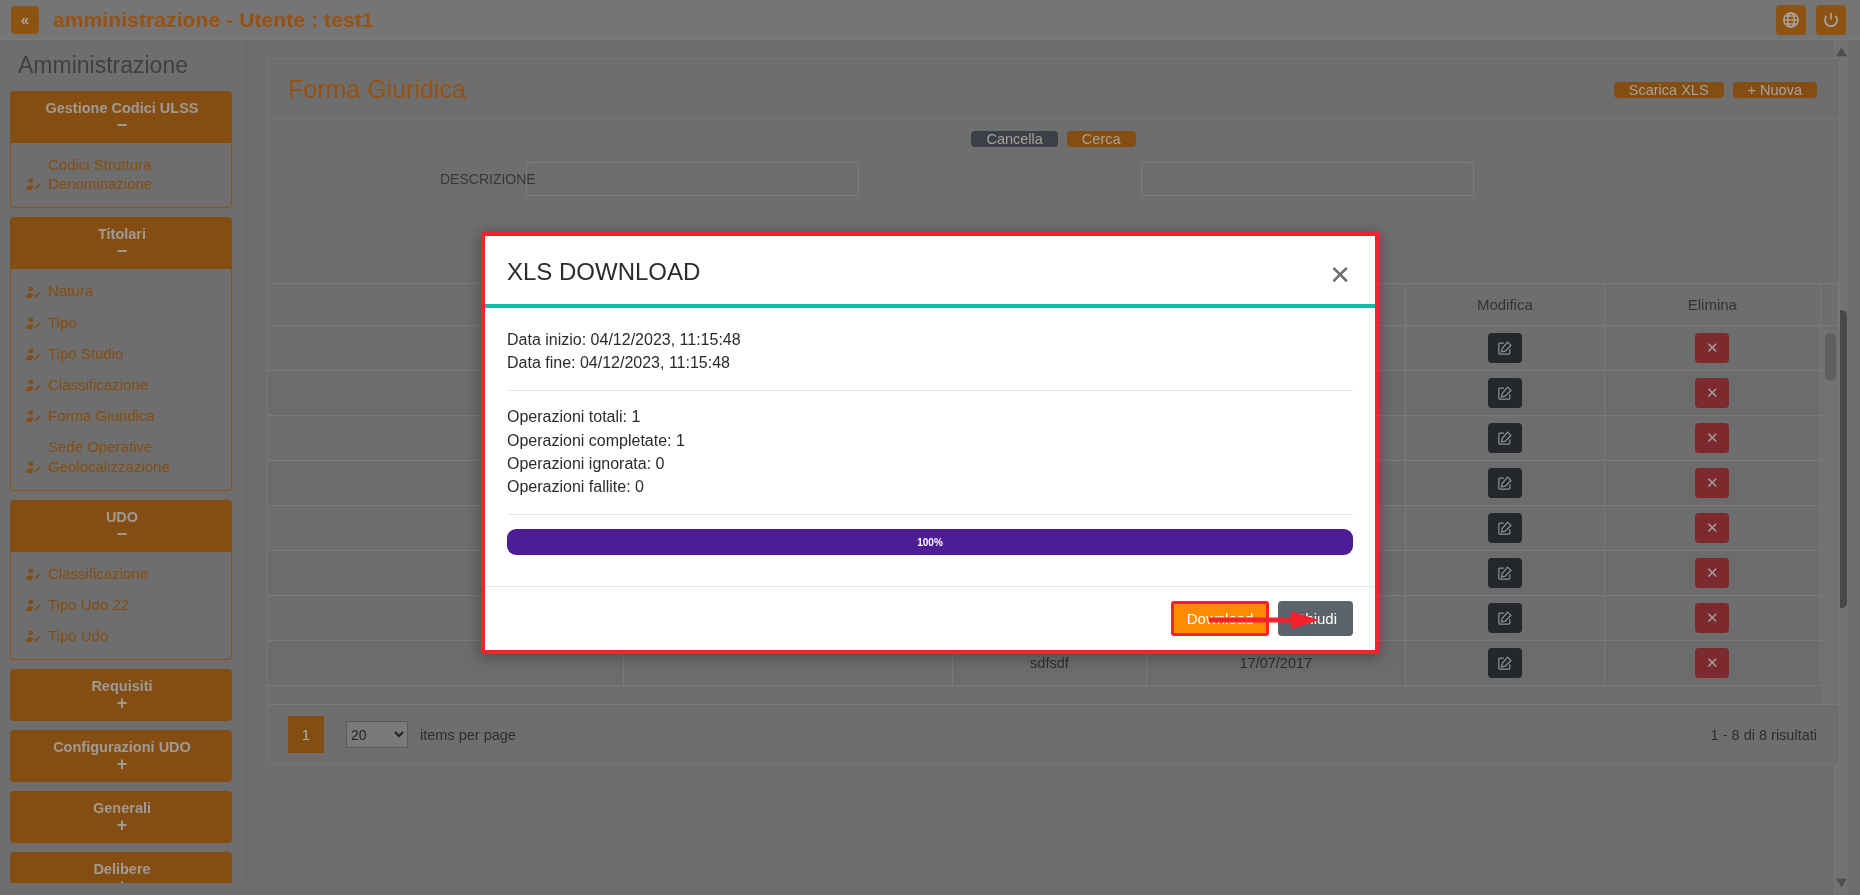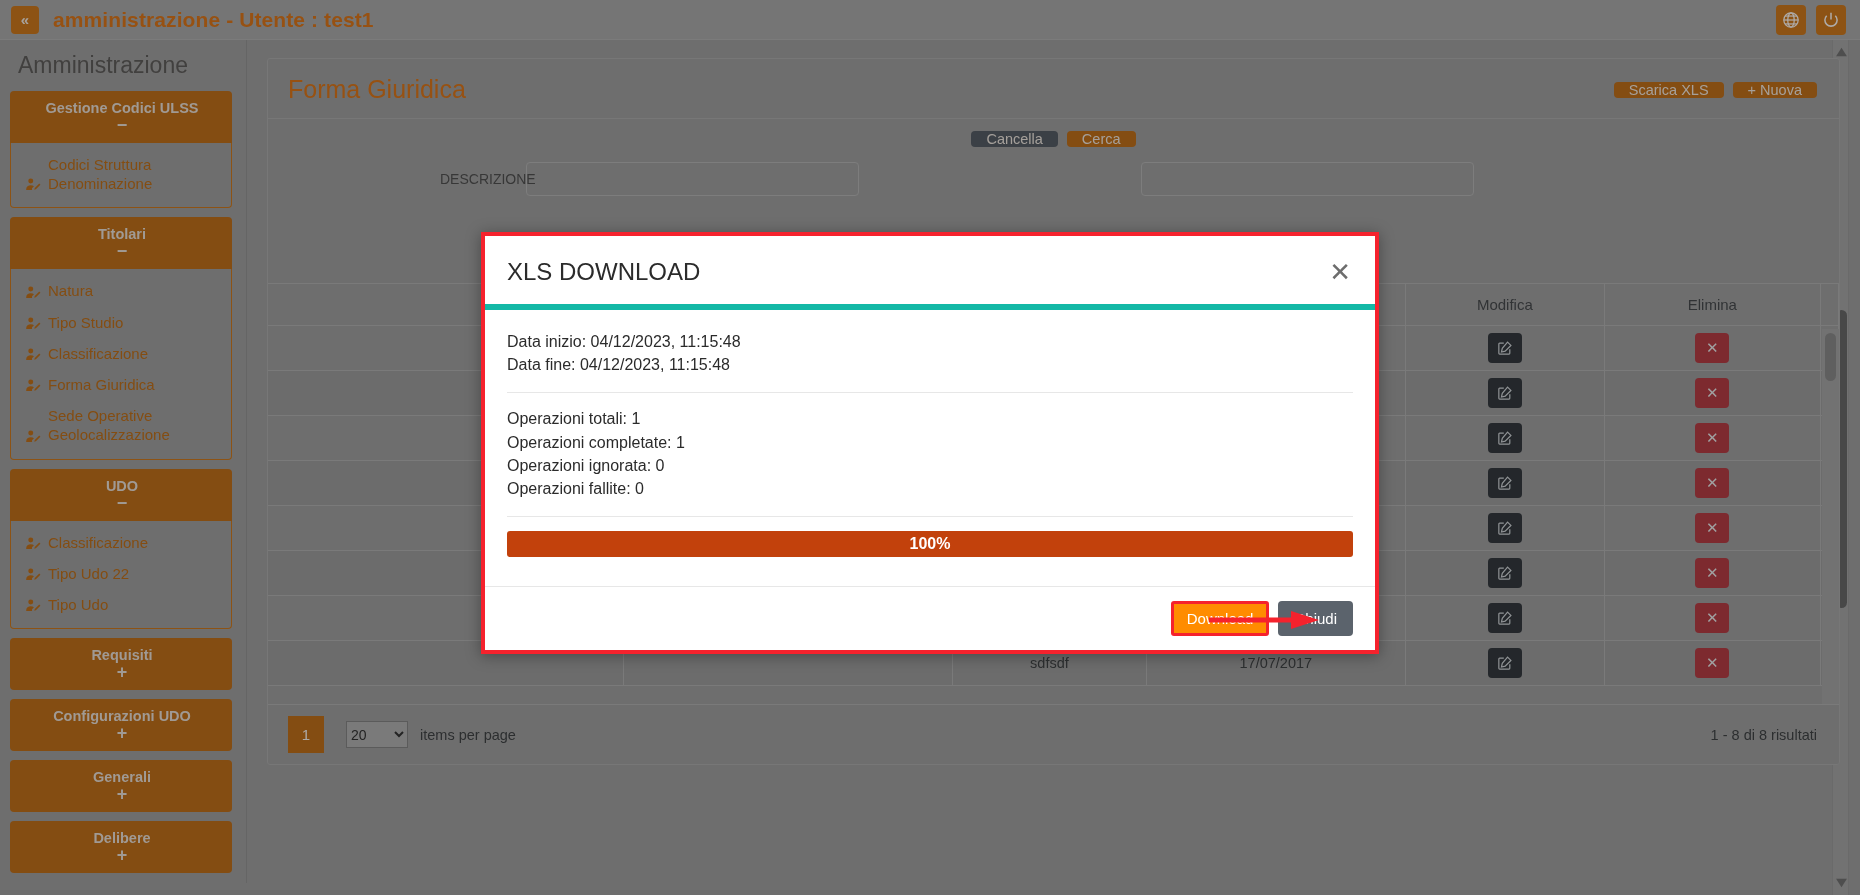--- a/index.html
+++ b/index.html
@@ -192,36 +192,36 @@
   }
   .modal {
     position: absolute; left: 481px; top: 232px;
     width: 898px; height: 422px;
     background: #fff;
     border: 4px solid #f5222d;
     display: flex; flex-direction: column;
     box-shadow: 0 2px 14px rgba(0,0,0,.35);
   }
   .modal-head {
-    display: flex; align-items: center;
+    display: flex; align-items: flex-end;
     padding: 22px 24px 18px 22px;
-    border-bottom: 6px solid #14b8a6;
+    border-bottom: 4px solid #14b8a6;
   }
   .modal-title { font-size: 24px; color: #2b2b2b; }
   .modal-close {
     margin-left: auto; font-size: 26px; color: #6d6d6d;
     line-height: .8; cursor: pointer; font-weight: 300;
   }
   .modal-body { padding: 20px 22px 0 22px; flex: 1; }
   .mb-line { font-size: 16px; color: #2b2b2b; line-height: 1.45; }
   .mb-sep { border-top: 1px solid #e7e7e7; margin: 16px 0 14px 0; }
   .progress {
-    background: #c2410c; height: 26px; border-radius: 3px;
+    background: #4c1d95; height: 26px; border-radius: 9px;
     display: flex; align-items: center; justify-content: center;
-    color: #fff; font-size: 16px; font-weight: bold;
+    color: #fff; font-size: 10px; font-weight: bold;
     margin-top: 6px;
   }
   .modal-foot {
     border-top: 1px solid #e7e7e7;
     padding: 14px 22px; display: flex; justify-content: flex-end; gap: 9px;
   }
   .btn-download {
     background: #ff8c00; color: #fff; border: 3px solid #f5222d;
     border-radius: 3px; padding: 6px 13px; font-size: 15px; cursor: pointer;
     font-family: "Liberation Sans", sans-serif;
@@ -290,20 +290,28 @@
             <span class="sb-group-sign">−</span>
           </div>
           <div class="sb-body">
             <div class="sb-item">
               <svg width="16" height="16" viewBox="0 0 20 20">
   <circle cx="7.2" cy="5" r="3.1" fill="#a85c0a"></circle>
   <path d="M1.5 15.2c0-3 2.6-4.9 5.7-4.9 1.6 0 3 .5 4 1.3l-2.4 2.5v2.1H1.5z" fill="#a85c0a"></path>
   <path d="M17.8 8.2l1.4 1.4-5.6 5.6-2 .6.6-2z" fill="#a85c0a"></path>
 </svg>
               <span>Natura</span>
+            </div>
+            <div class="sb-item">
+              <svg width="16" height="16" viewBox="0 0 20 20">
+  <circle cx="7.2" cy="5" r="3.1" fill="#a85c0a"></circle>
+  <path d="M1.5 15.2c0-3 2.6-4.9 5.7-4.9 1.6 0 3 .5 4 1.3l-2.4 2.5v2.1H1.5z" fill="#a85c0a"></path>
+  <path d="M17.8 8.2l1.4 1.4-5.6 5.6-2 .6.6-2z" fill="#a85c0a"></path>
+</svg>
+              <span>Tipo</span>
             </div>
             <div class="sb-item">
               <svg width="16" height="16" viewBox="0 0 20 20">
   <circle cx="7.2" cy="5" r="3.1" fill="#a85c0a"></circle>
   <path d="M1.5 15.2c0-3 2.6-4.9 5.7-4.9 1.6 0 3 .5 4 1.3l-2.4 2.5v2.1H1.5z" fill="#a85c0a"></path>
   <path d="M17.8 8.2l1.4 1.4-5.6 5.6-2 .6.6-2z" fill="#a85c0a"></path>
 </svg>
               <span>Tipo Studio</span>
             </div>
             <div class="sb-item">

